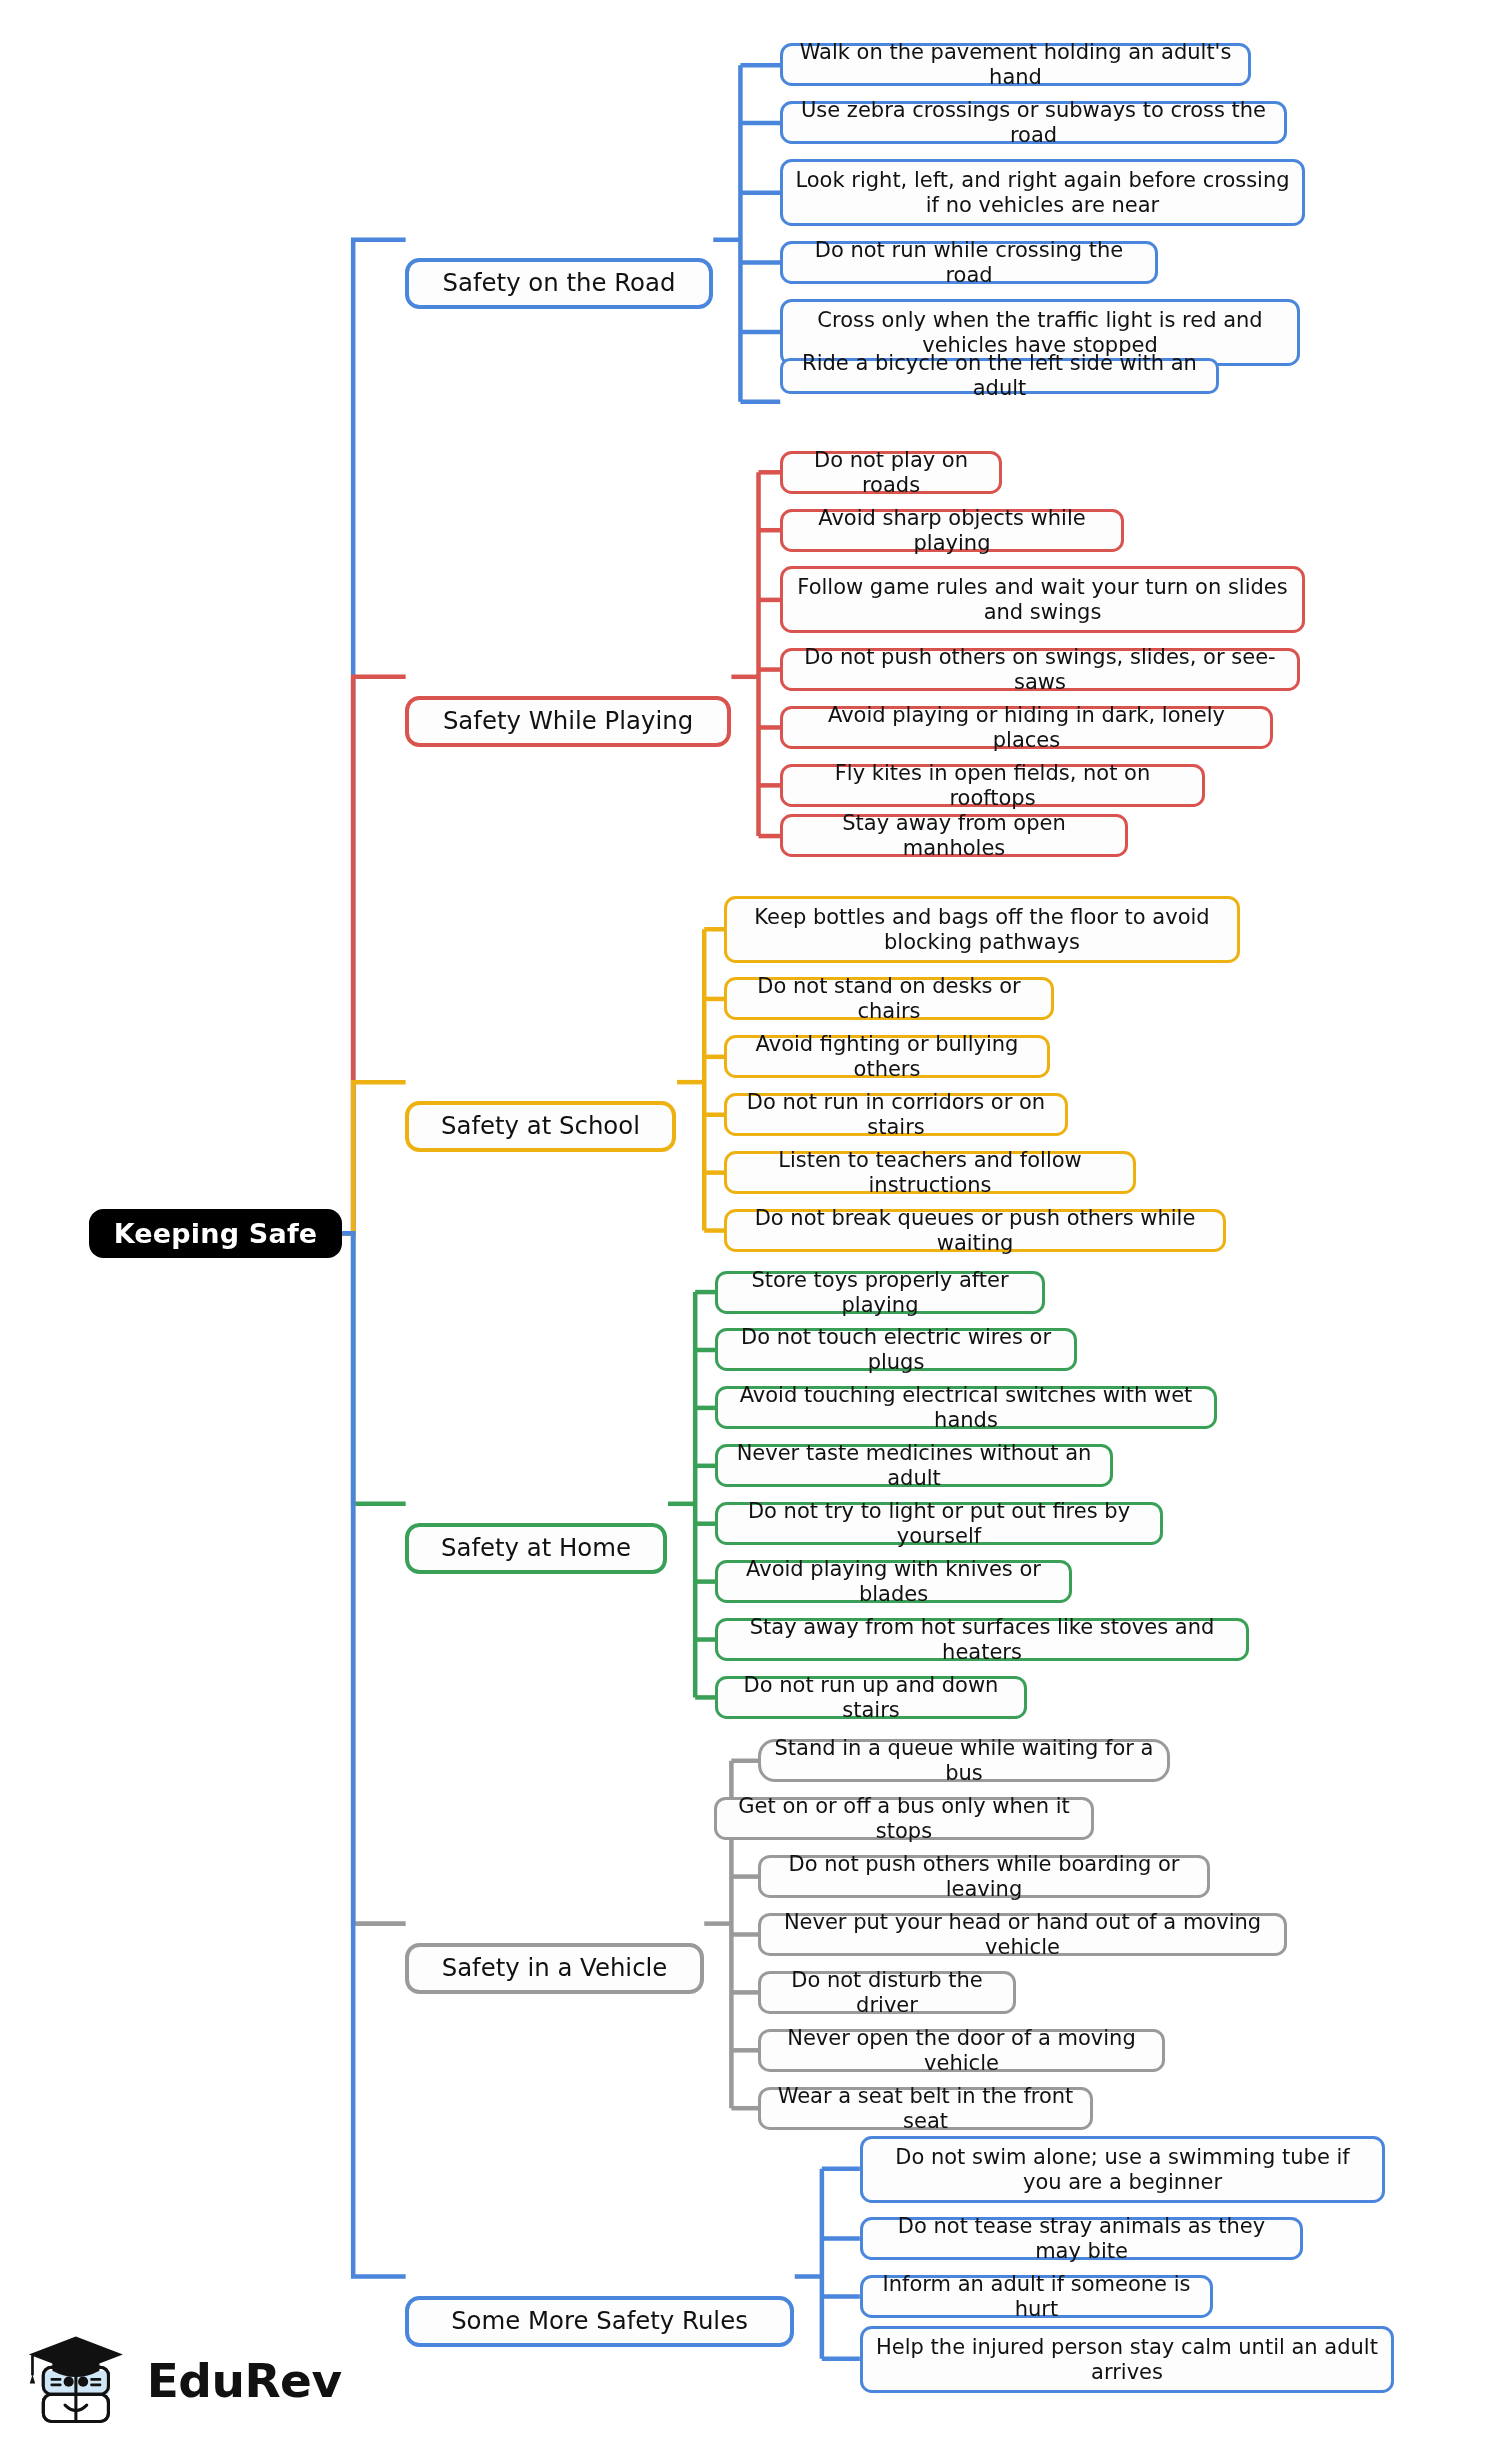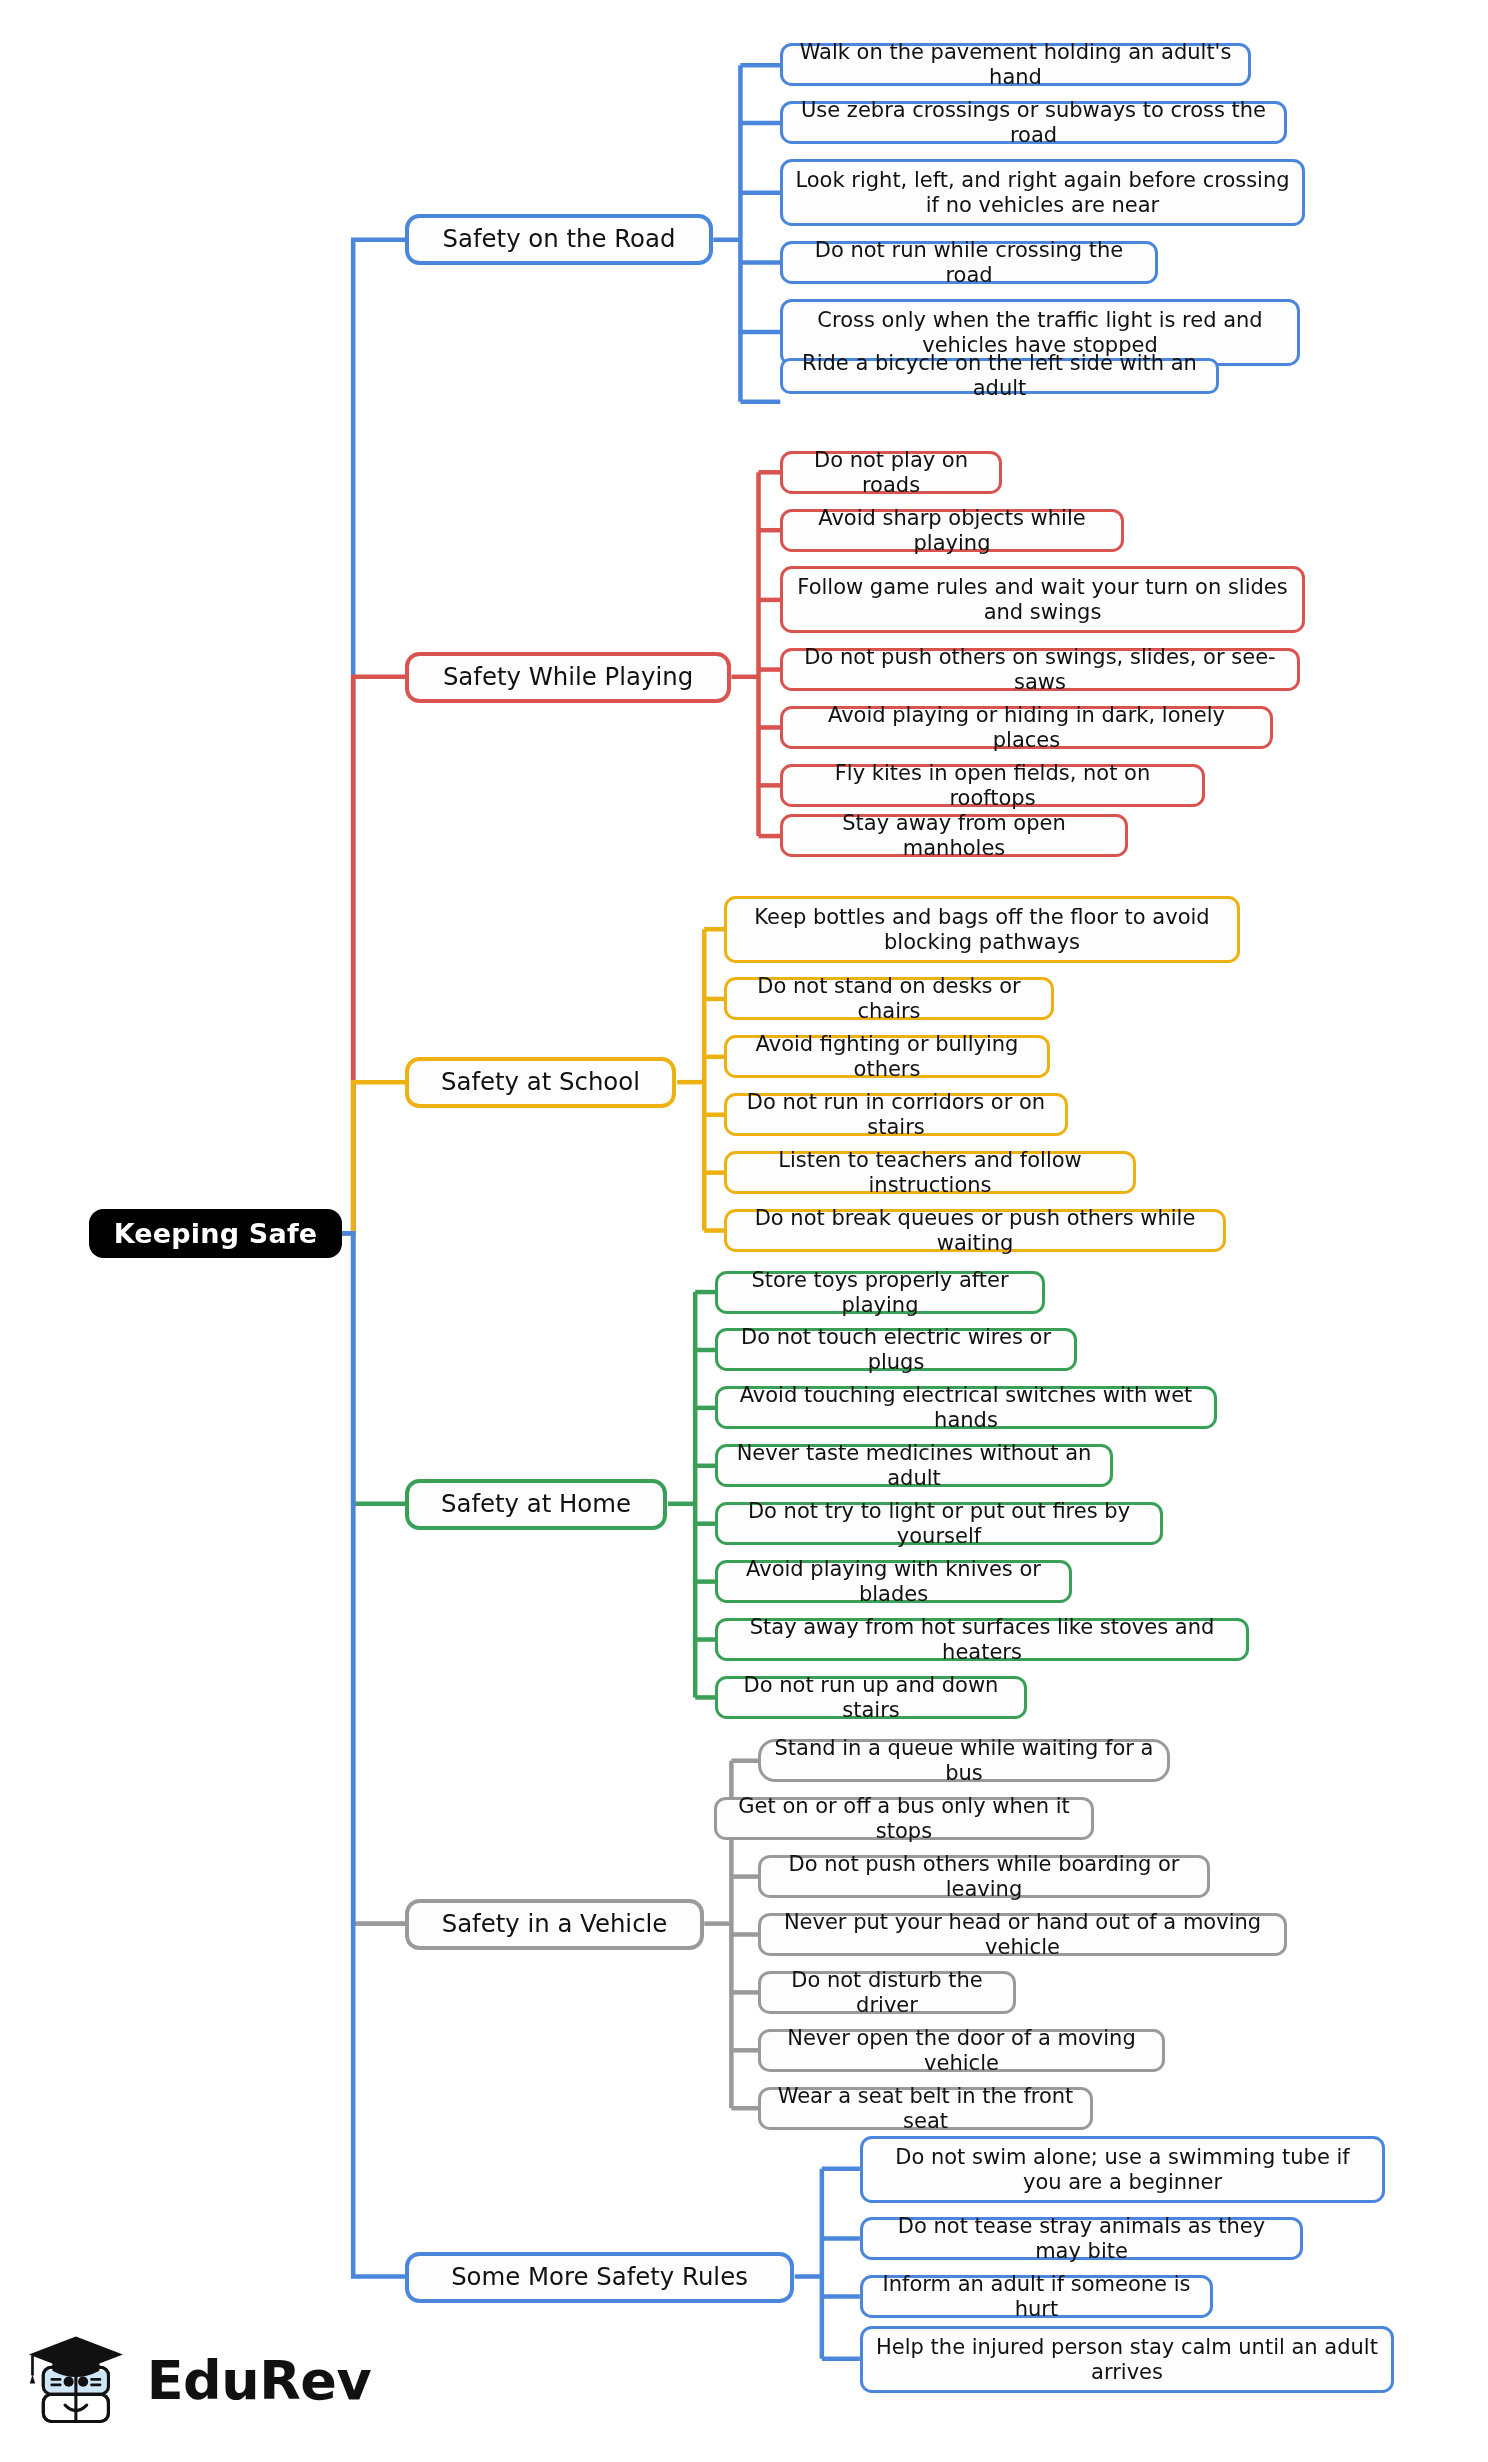--- a/index.html
+++ b/index.html
@@ -45,20 +45,21 @@
     padding: 0 14.5px;
   }
   
   .branch {
     font-size: 24.4px;
     border-style: solid;
     border-width: 4.5px;
     border-radius: 14.5px;
     padding: 0 12.7px;
     background: #fdfdfd;
+    margin-top: 44px;
   }
   
   .leaf {
     font-size: 21px;
     border-style: solid;
     border-width: 3.6px;
     border-radius: 11.8px;
     padding: 0 11px;
     background: #fdfdfd;
   }
@@ -72,21 +73,21 @@
     width: 290px;
     height: 109px;
     display: flex;
     align-items: center;
     gap: 12.7px;
   }
   #logo .mark { width: 109px; height: 104px; flex: none; }
   #logo .wordmark {
     font-family: "DejaVu Sans", sans-serif;
     font-weight: bold;
-    font-size: 54px;
+    font-size: 47px;
     color: #111111;
     letter-spacing: -0.5px;
     line-height: 1;
     padding-bottom: 3.6px;
   }
 </style>
 </head>
 <body>
 
 <div id="canvas">

